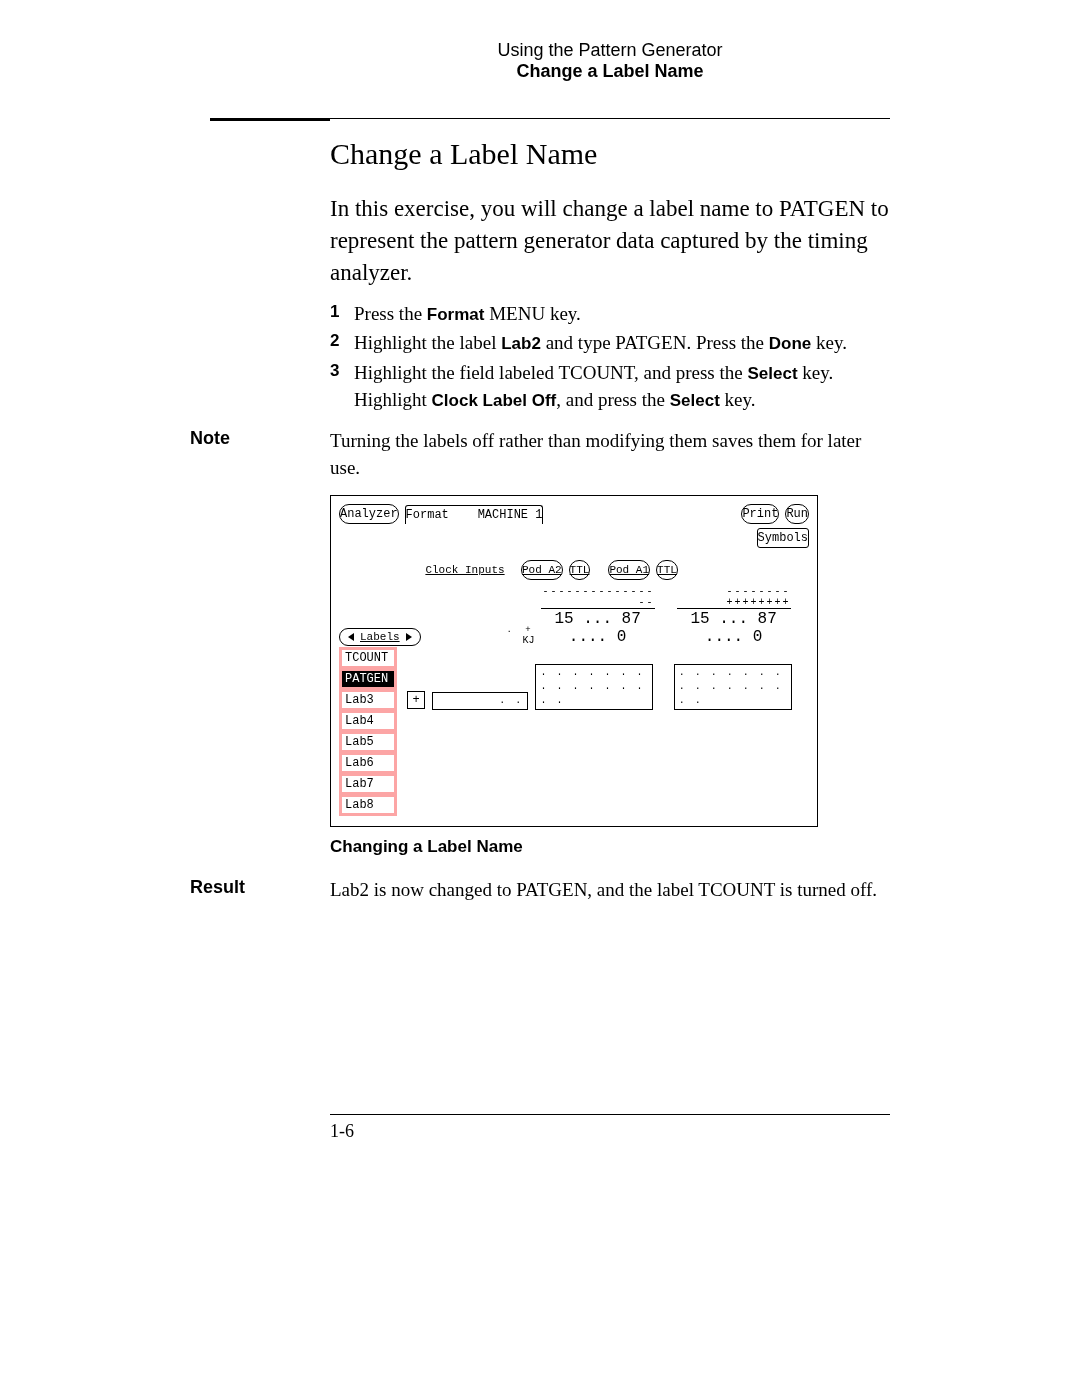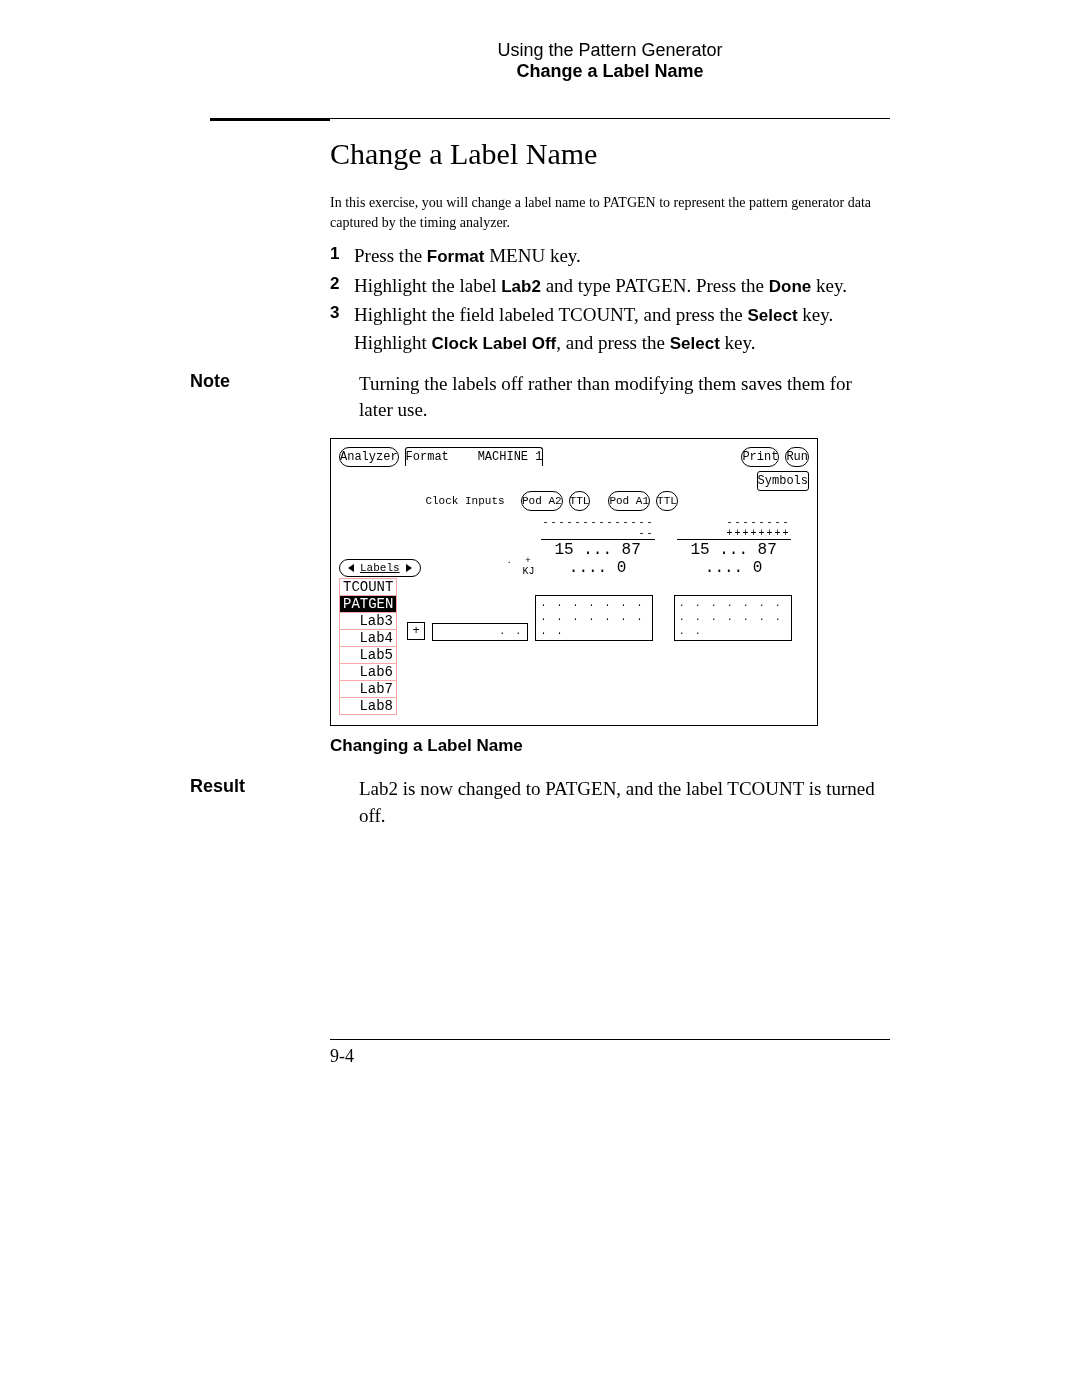--- a/index.html
+++ b/index.html
@@ -43,21 +43,21 @@
   .body-col {
     margin-left: 140px;
   }
   h1.section-title {
     font-family: Georgia, 'Times New Roman', serif;
     font-weight: 400;
     font-size: 30px;
     margin: 18px 0 22px 0;
   }
   .intro {
-    font-size: 14px;
+    font-size: 23px;
     line-height: 1.4;
     margin: 17px 0 10px 0;
   }
   ol.steps {
     list-style: none;
     padding: 0;
     margin: 0 0 10px 0;
     font-size: 19px;
     line-height: 1.45;
   }
@@ -70,21 +70,20 @@
     position: absolute;
     left: 0;
     font-weight: 700;
     font-family: Arial, Helvetica, sans-serif;
     font-size: 17px;
   }
   .kw { font-weight: 700; font-family: Arial, Helvetica, sans-serif; font-size: 17px; }
   .two-col {
     display: flex;
     margin-top: 14px;
-    gap: 29px;
   }
   .side-label {
     width: 140px;
     margin-left: -140px;
     font-family: Arial, Helvetica, sans-serif;
     font-weight: 700;
     font-size: 18px;
   }
   .note-text, .result-text {
     font-size: 19px;
@@ -123,20 +122,22 @@
   .mode-box {
     border: 1px solid #000;
     border-radius: 4px;
     padding: 3px 8px;
     font-size: 11px;
     line-height: 13px;
     margin-top: 6px;
     display: inline-block;
   }
   .pod-header {
+    margin-top: 12px;
+    text-decoration: underline;
   }
   .labels-pill {
     display: inline-flex;
     align-items: center;
     gap: 6px;
     border: 1px solid #000;
     border-radius: 10px;
     padding: 2px 8px;
     margin-top: 10px;
     font-size: 11px;
@@ -152,27 +153,26 @@
   .ruler-col {
     font-size: 16px;
     text-align: center;
     border-top: 1px solid #000;
     padding-top: 1px;
   }
   .label-col {
     width: 58px;
   }
   .label-cell {
-    border: 1px solid #fca5a5;
-    font-size: 14px;
+    border: 3px solid #fca5a5;
+    font-size: 12px;
     padding: 1px 3px;
     line-height: 14px;
     margin-top: -1px;
     background: #fff;
-    text-align: right;
   }
   .label-cell.inv {
     background: #000;
     color: #fff;
   }
   .plus-cell {
     border: 1px solid #000;
     width: 16px;
     text-align: center;
     font-size: 12px;
@@ -329,15 +329,15 @@
     </div>
 
     <div class="two-col" style="margin-top:20px;">
       <div class="side-label">Result</div>
       <div class="result-text">Lab2 is now changed to PATGEN, and the label TCOUNT is turned off.</div>
     </div>
 
     <hr class="footer-rule">
   </div>
 
-  <div class="pagenum">9-4</div>
+  <div class="pagenum">1-6</div>
 
 </div>
 
 </body></html>

